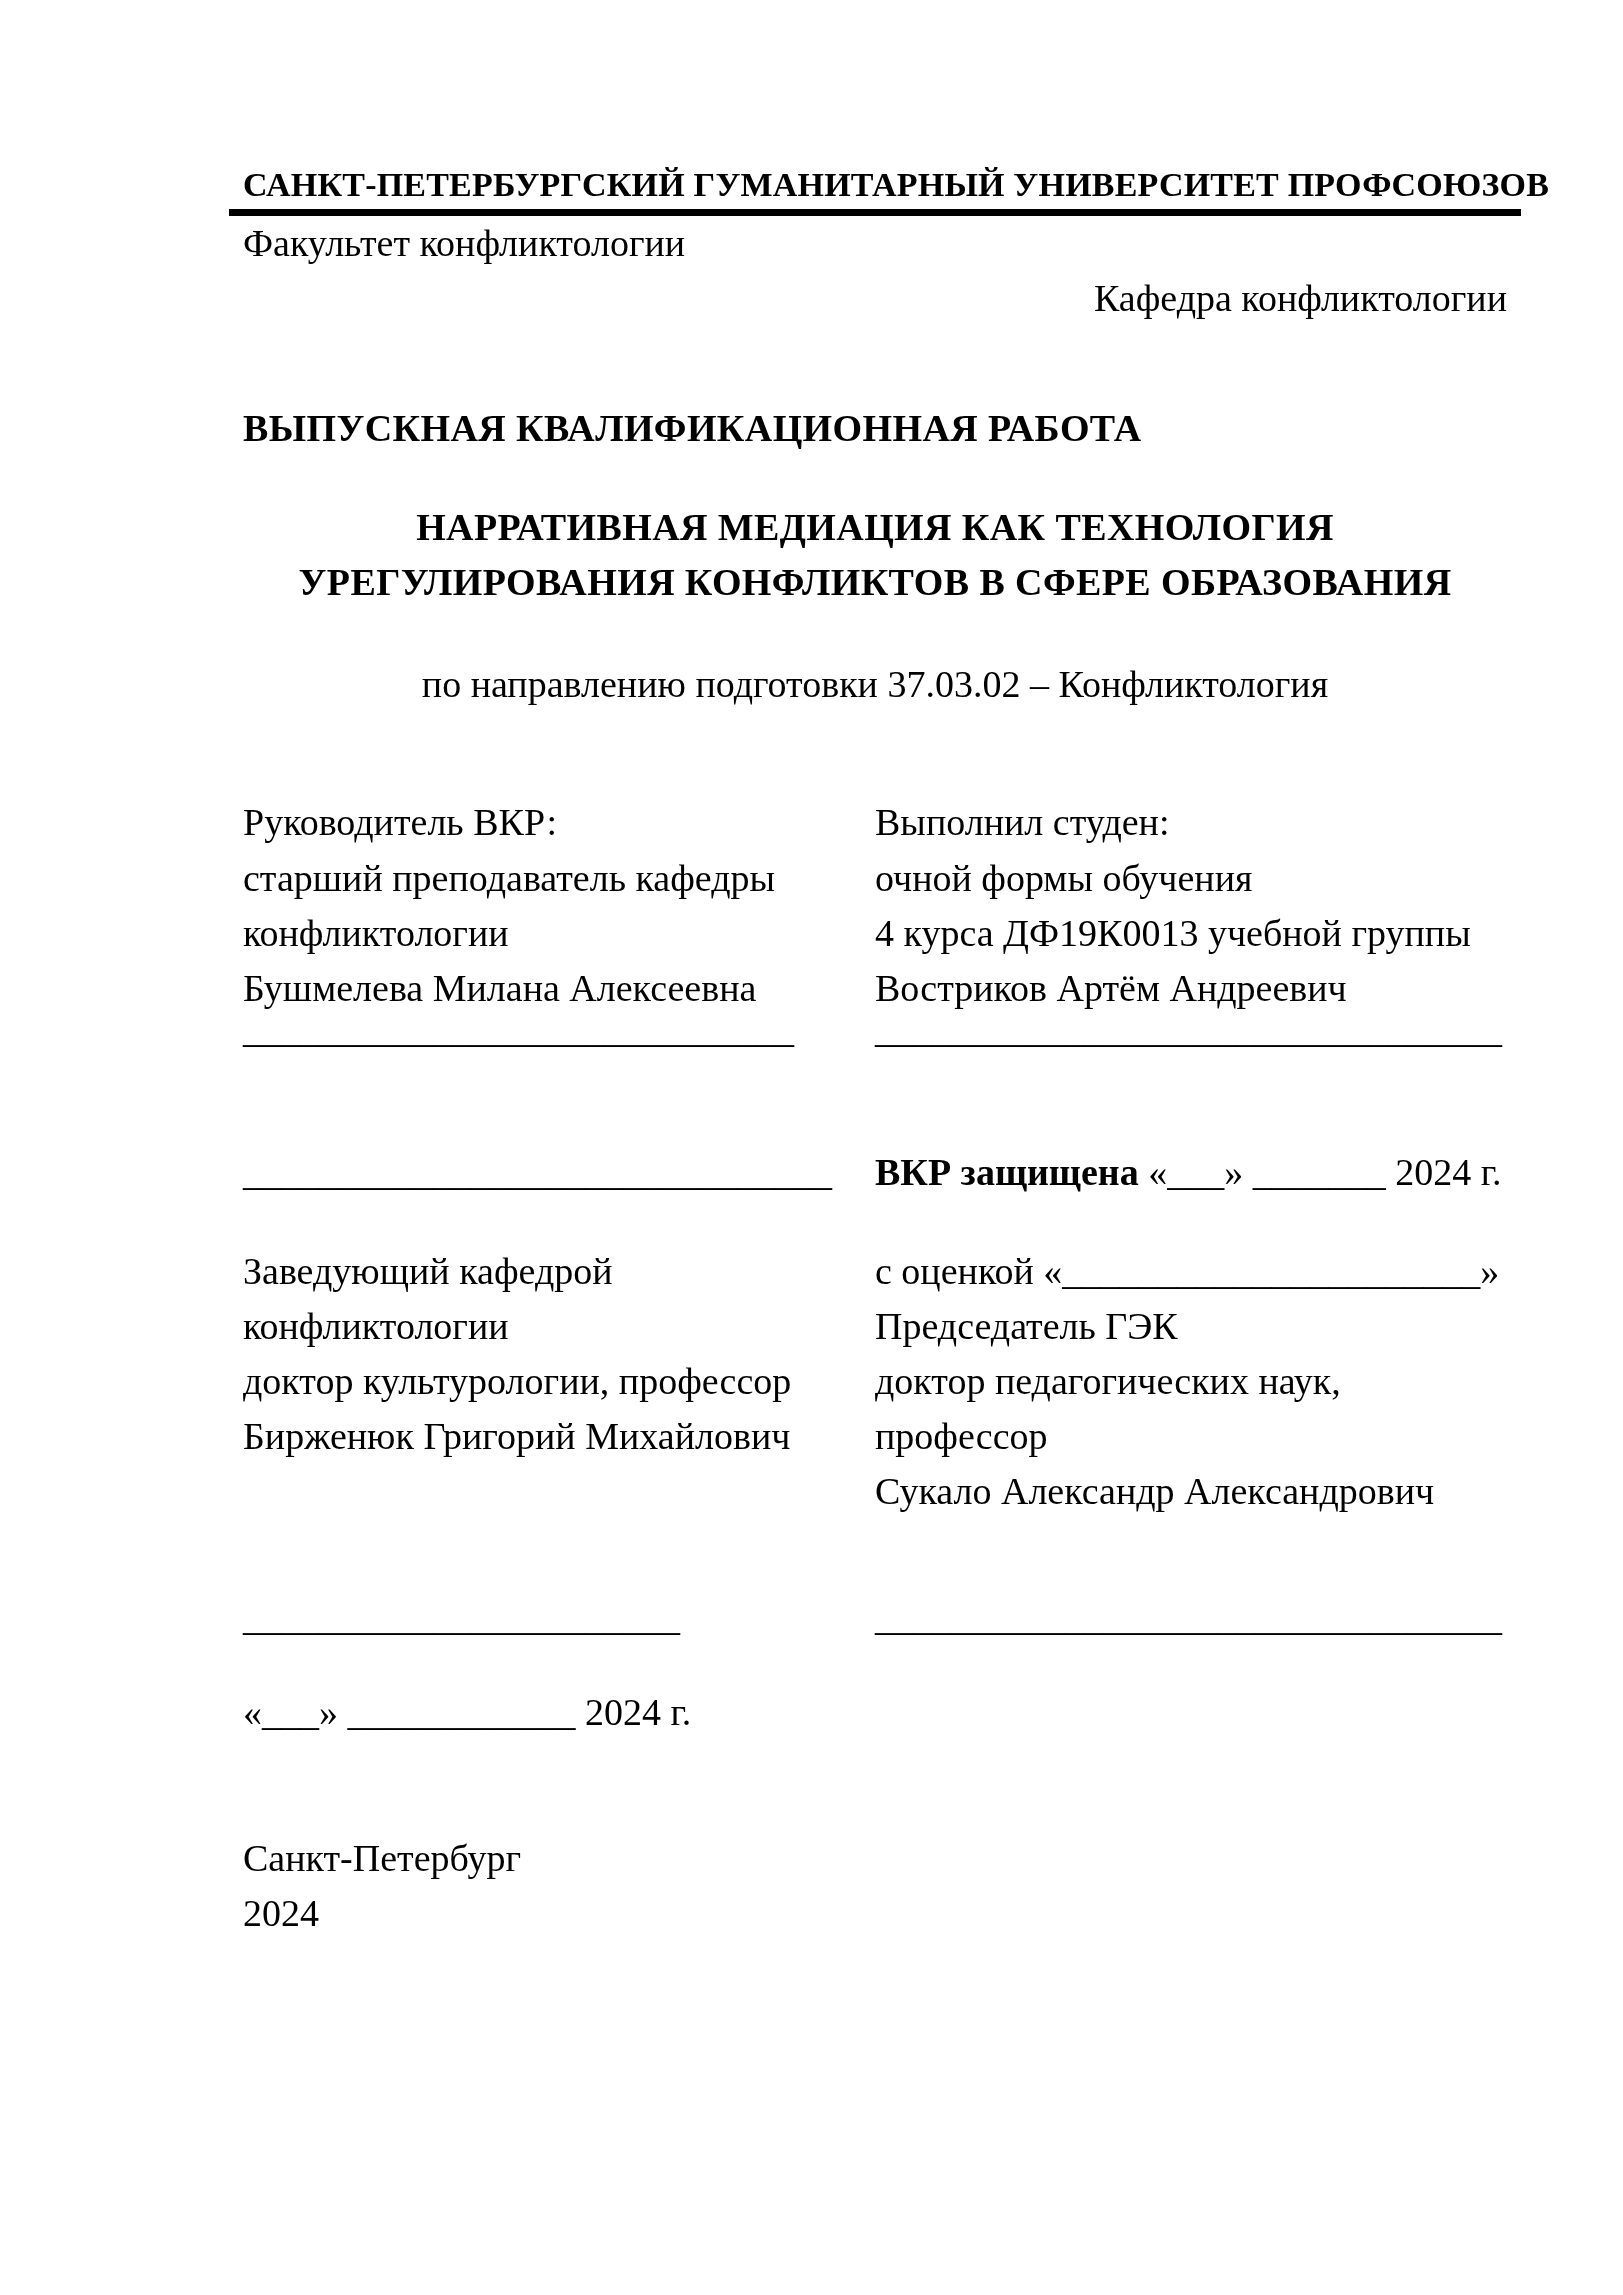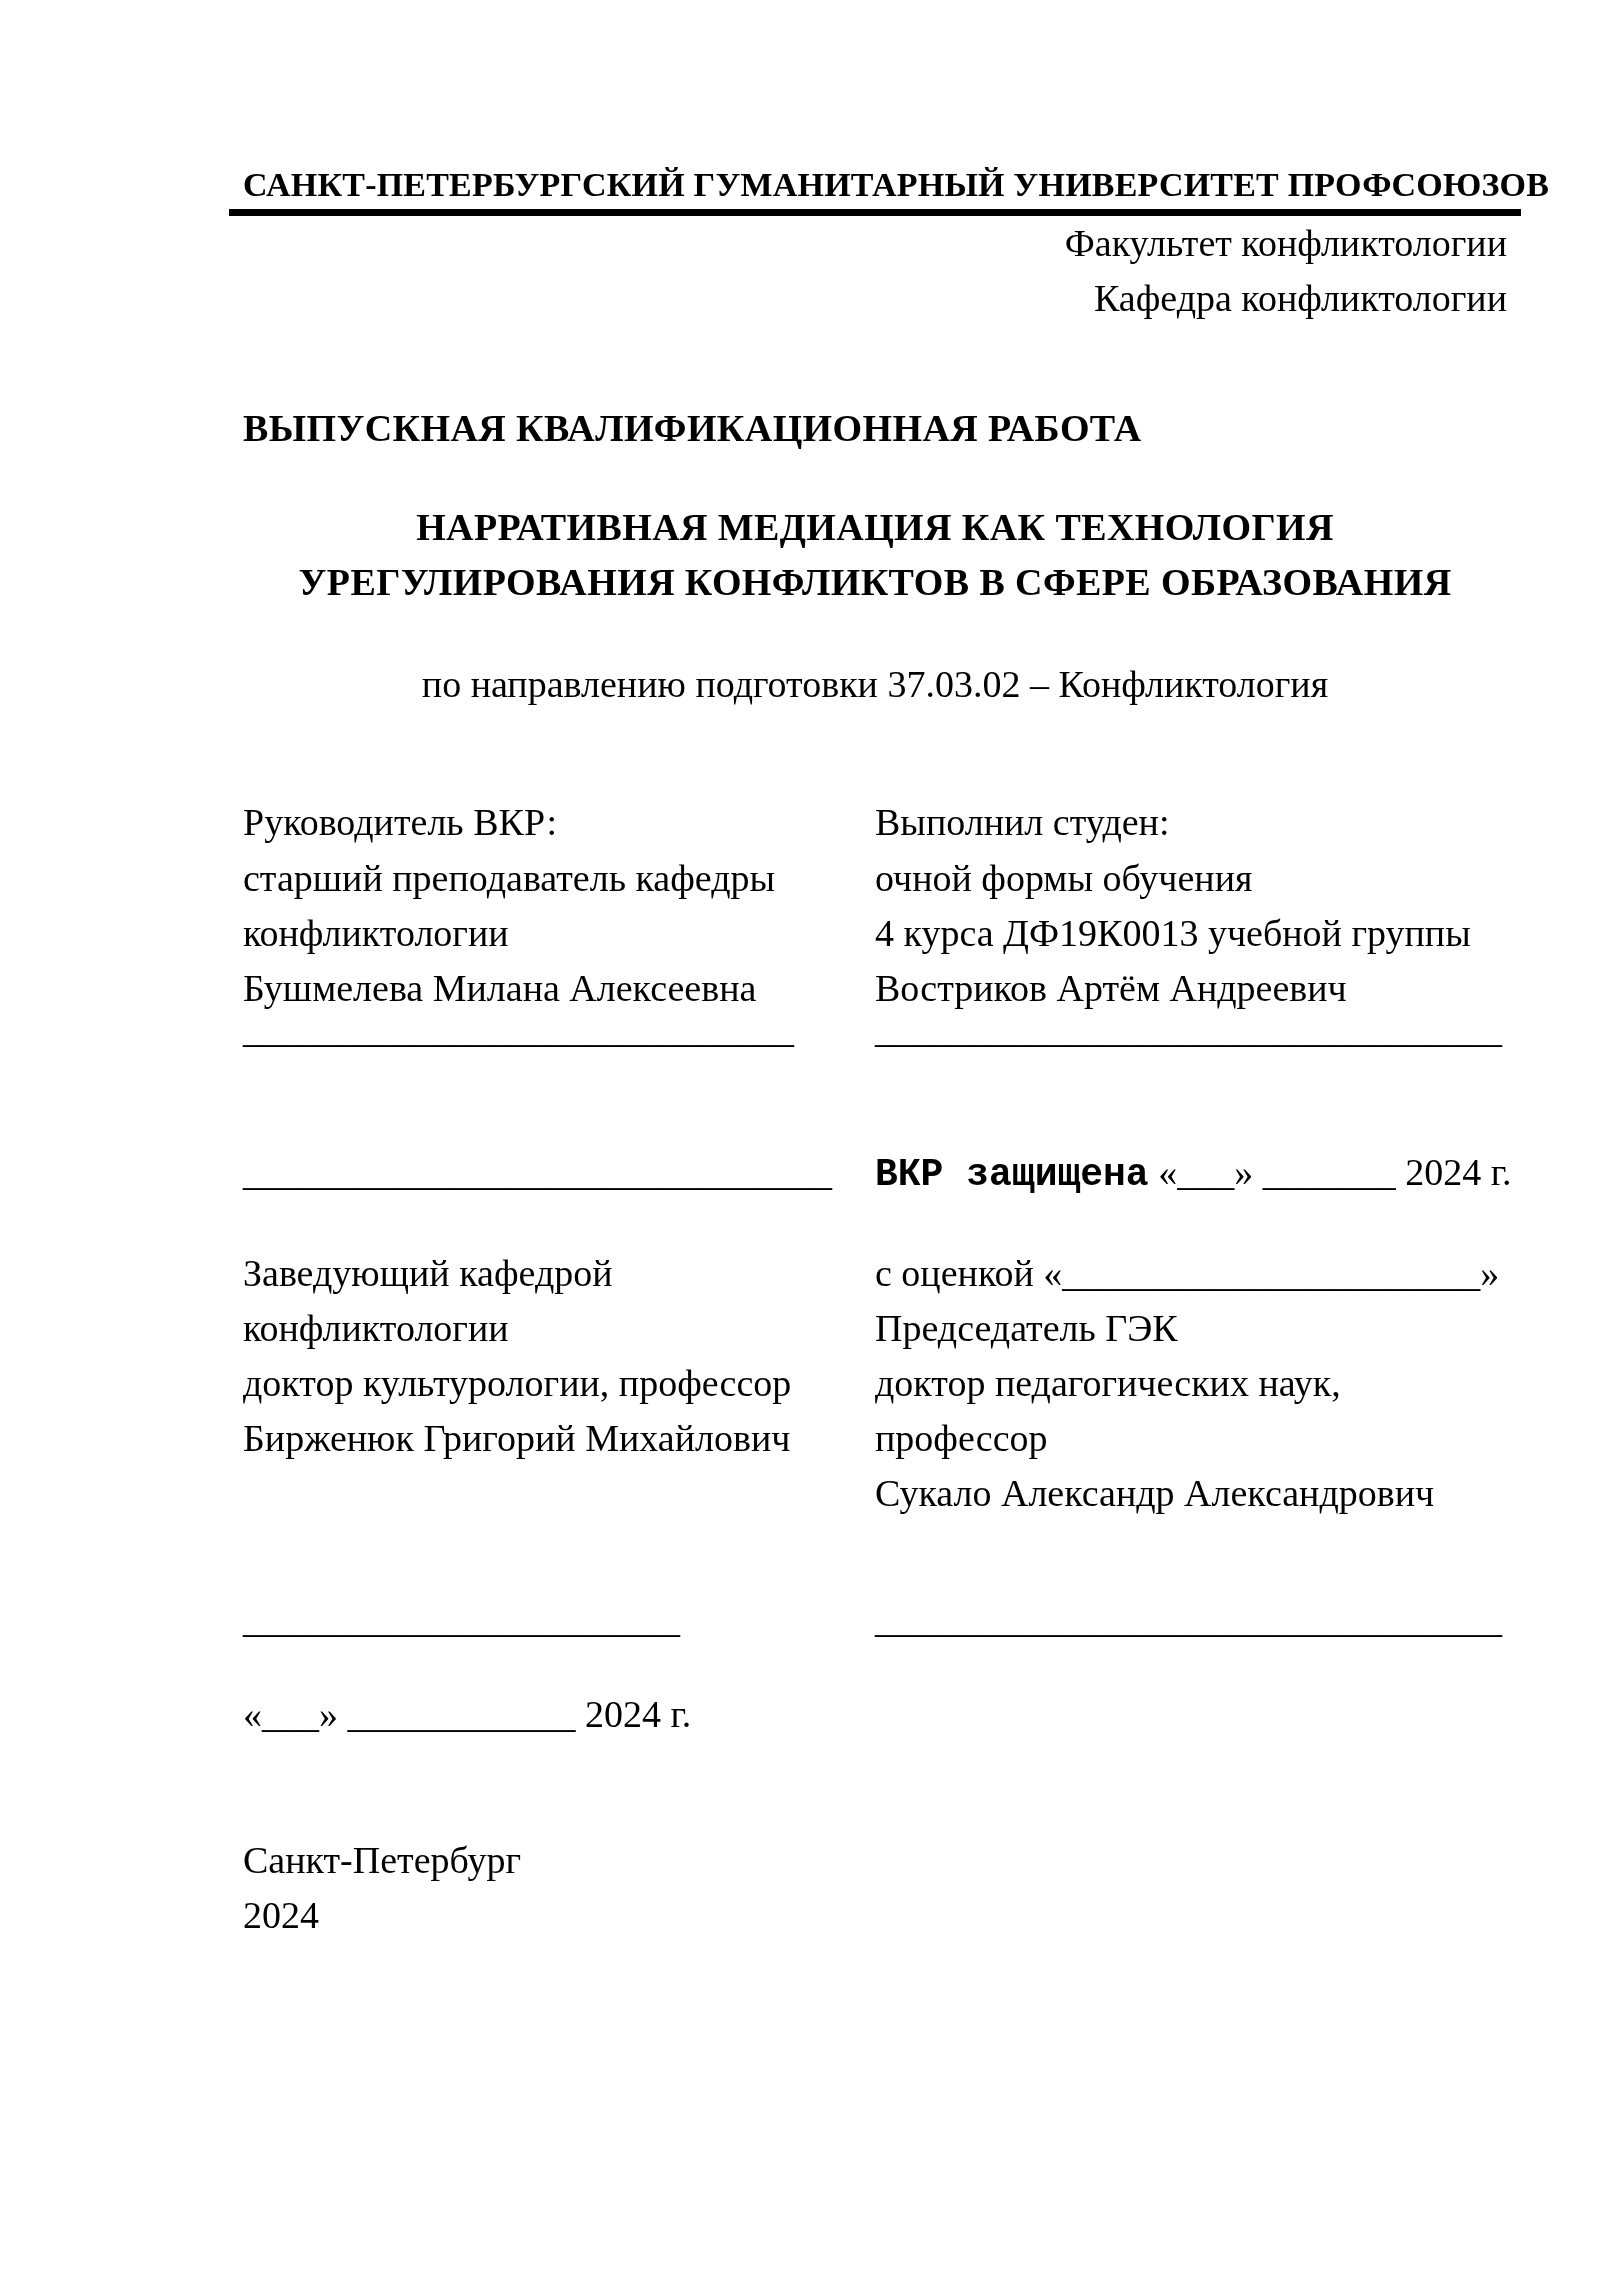--- a/index.html
+++ b/index.html
@@ -22,21 +22,21 @@
     line-height: 1.2;
     text-align: center;
     white-space: nowrap;
     letter-spacing: 0.2px;
   }
   .rule {
     height: 7px;
     background: #000;
     margin: 3.1px -14px 0 -14px;
   }
-  .faculty { text-align: right; }
+  .faculty { text-align: left; }
   .dept { text-align: right; }
   .worktype {
     margin-top: 75px;
     font-weight: bold;
     text-align: left;
     letter-spacing: 0.4px;
   }
   .thesis {
     margin-top: 44px;
     font-weight: bold;
@@ -50,21 +50,21 @@
     grid-template-columns: 50% 50%;
   }
   .block1 { margin-top: 83px; }
   .sig { margin-top: -14px; white-space: nowrap; }
   .defense-row { margin-top: 88px; }
   .nowrap { white-space: nowrap; }
   .block2 { margin-top: 44px; }
   .bottom-sig-row { margin-top: 71px; }
   .date-line { margin-top: 39px; white-space: nowrap; }
   .footer { margin-top: 91px; }
-  b { font-weight: bold; font-family: Liberation Mono, monospace; }
+  b { font-weight: bold; }
 </style>
 </head>
 <body>
 
 <div class="page">
 
   <div class="uni">САНКТ-ПЕТЕРБУРГСКИЙ ГУМАНИТАРНЫЙ УНИВЕРСИТЕТ ПРОФСОЮЗОВ</div>
   <div class="rule"></div>
   <div class="faculty">Факультет конфликтологии</div>
   <div class="dept">Кафедра конфликтологии</div>

